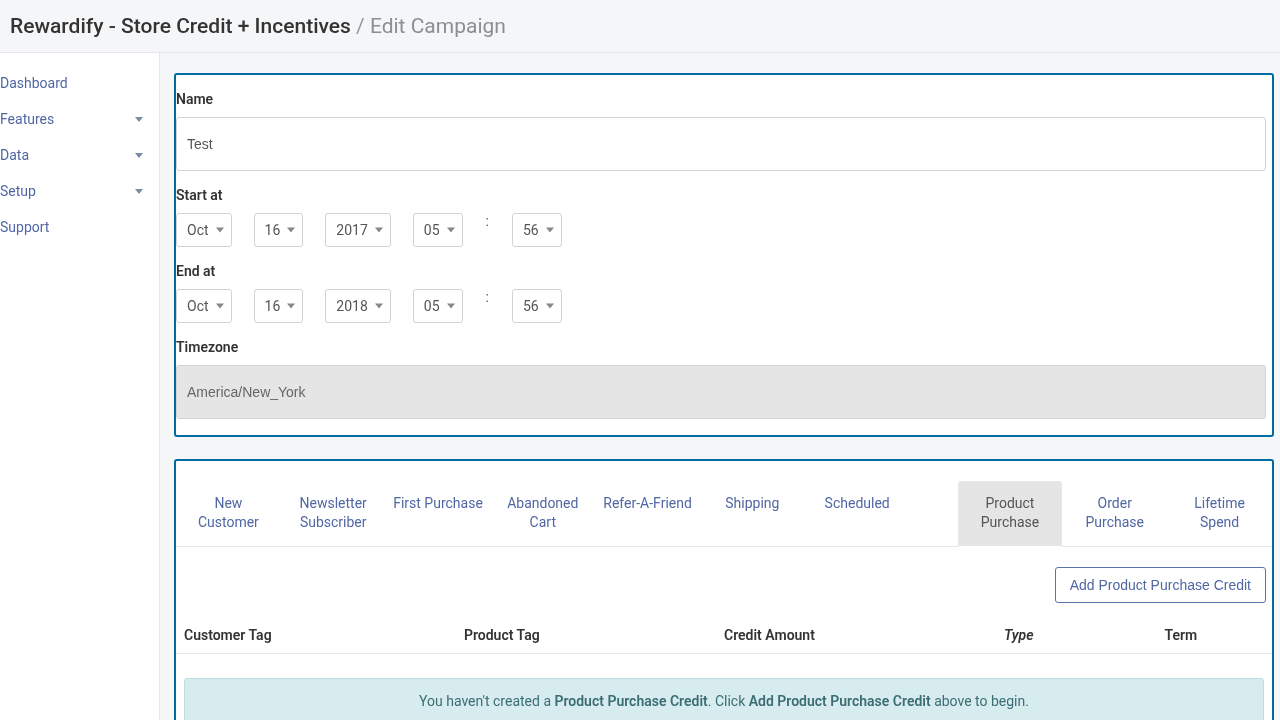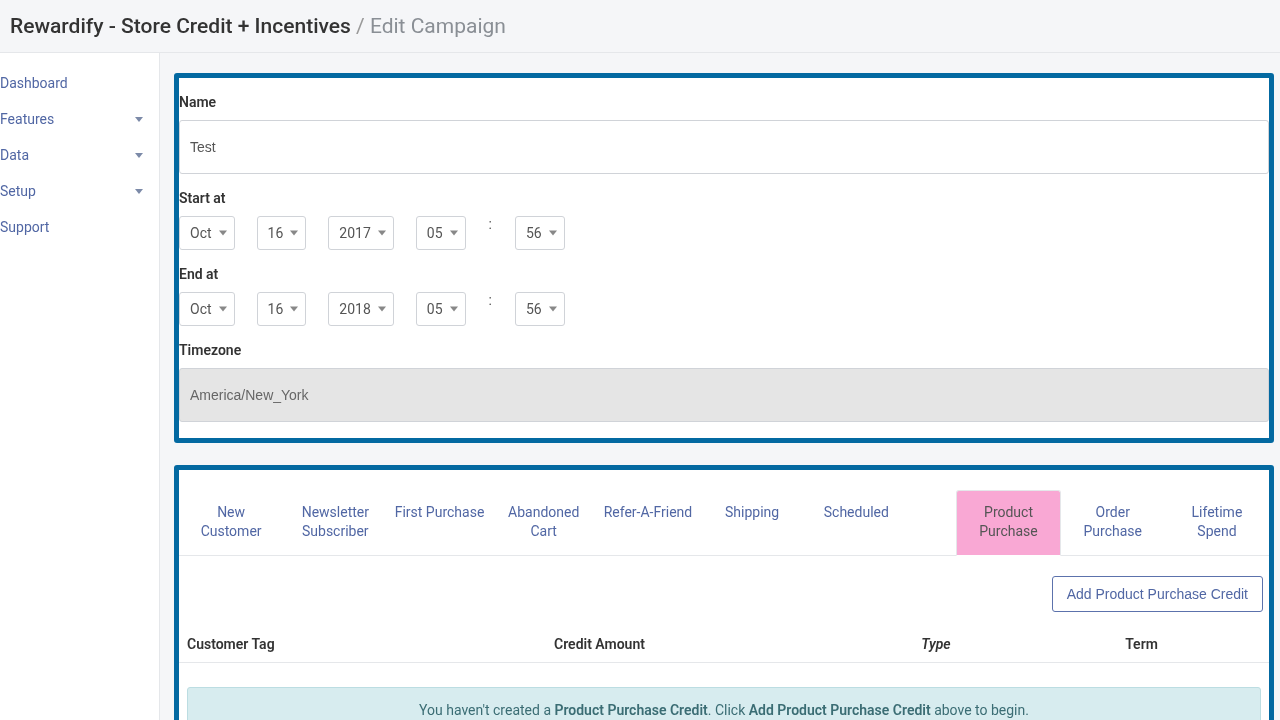--- a/index.html
+++ b/index.html
@@ -67,21 +67,21 @@
   }
 
   .main {
     flex: 1;
     padding: 20px 0 20px 14px;
     overflow: visible;
   }
 
   .card {
     background: #fff;
-    border: 5px solid #0369a1;
+    border: 2px solid #0369a1;
     border-radius: 3px;
     padding: 16px 0 16px 0;
     margin-bottom: 22px;
     width: 1100px; 
   }
   .form-group { margin-bottom: 16px; padding: 0 0 0 0; }
   .form-group > label {
     display: block;
     font-weight: 600;
     color: #333;
@@ -163,21 +163,21 @@
     border: 1px solid transparent;
     border-bottom: none;
     line-height: 1.35;
   }
   .subtab.active {
     color: #555;
     border: 1px solid #e5e7ea;
     border-bottom: 1px solid #fff;
     border-radius: 3px 3px 0 0;
     margin-bottom: -1px;
-    background: #f9a8d4;
+    background: #e5e5e5;
     margin-left: 48px;
   }
 
   .add-bar {
     display: flex;
     justify-content: flex-end;
     padding: 20px 6px 14px 6px;
   }
   .btn-outline-primary {
     background: #fff;
@@ -327,20 +327,21 @@
         <div class="subtab">Lifetime Spend</div>
       </div>
 
       <div class="add-bar">
         <button class="btn-outline-primary">Add Product Purchase Credit</button>
       </div>
 
       <div class="tbl">
         <div class="tbl-head">
           <div class="th ct">Customer Tag</div>
+          <div class="th pt">Product Tag</div>
           <div class="th ca">Credit Amount</div>
           <div class="th tp">Type</div>
           <div class="th tm">Term</div>
         </div>
       </div>
 
       <div class="alert">
         <span>You haven't created a </span><b>Product Purchase Credit</b><span>. Click </span><b>Add Product Purchase Credit</b><span> above to begin.</span>
       </div>
     </div>

